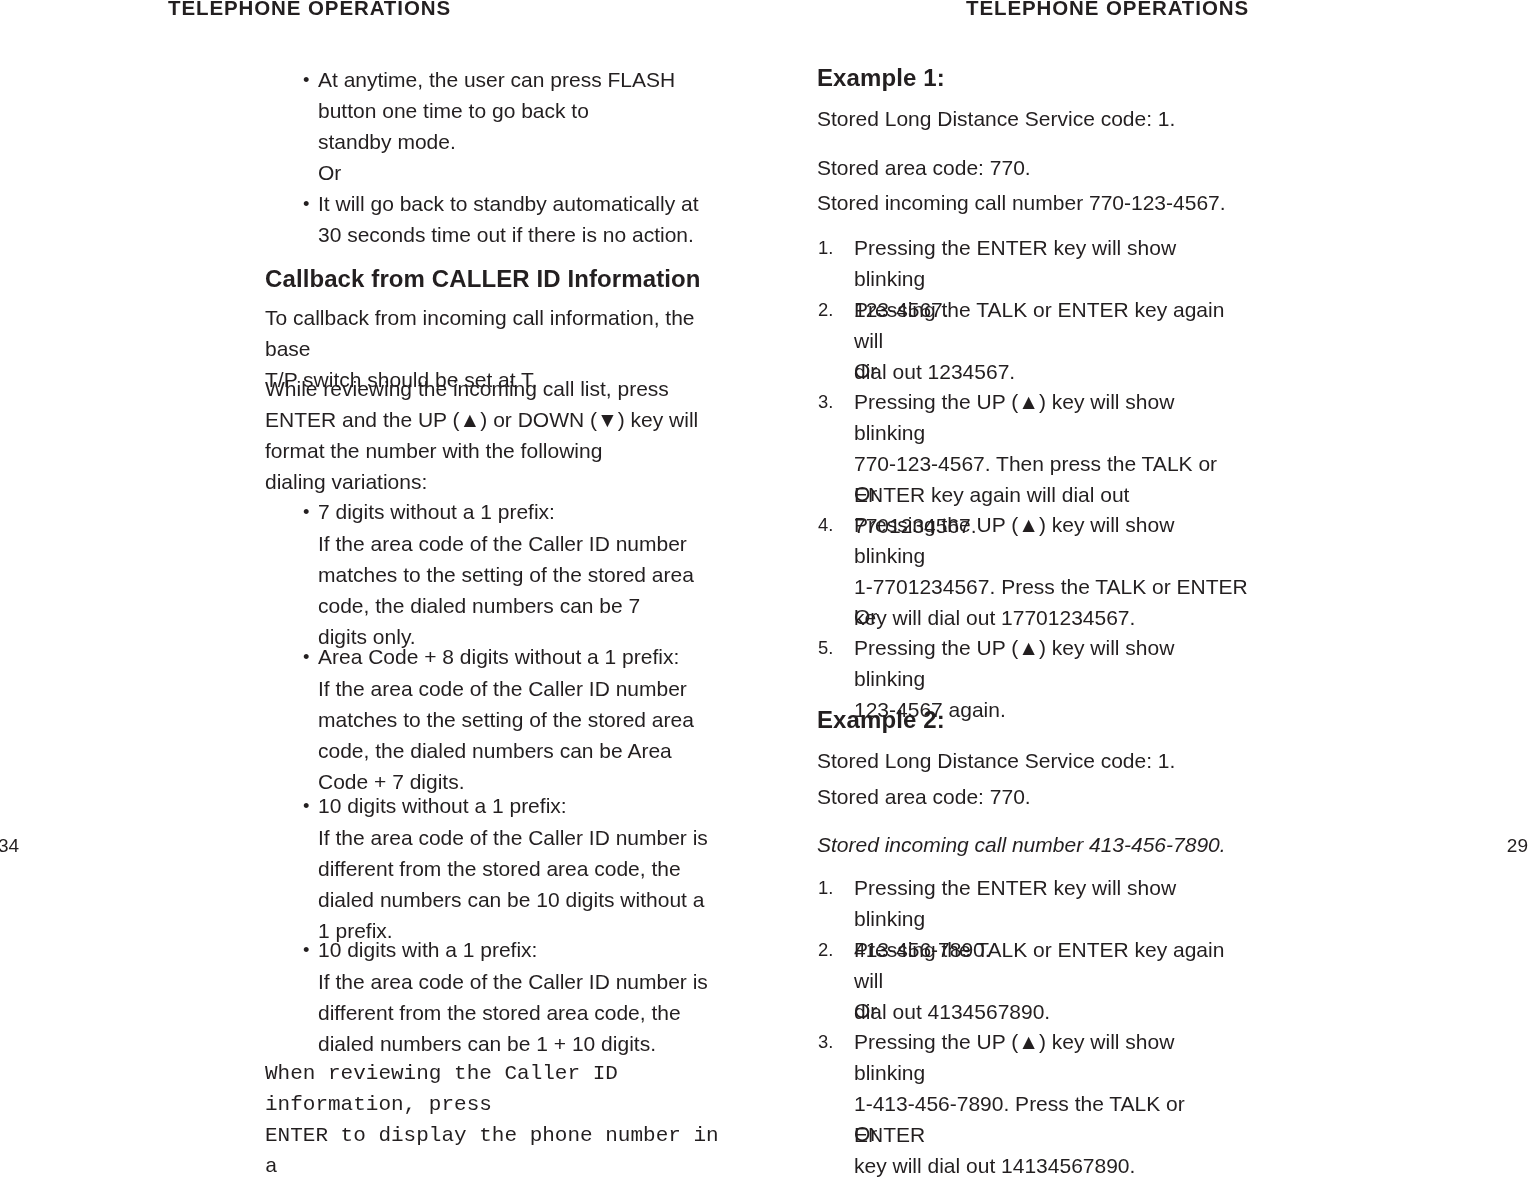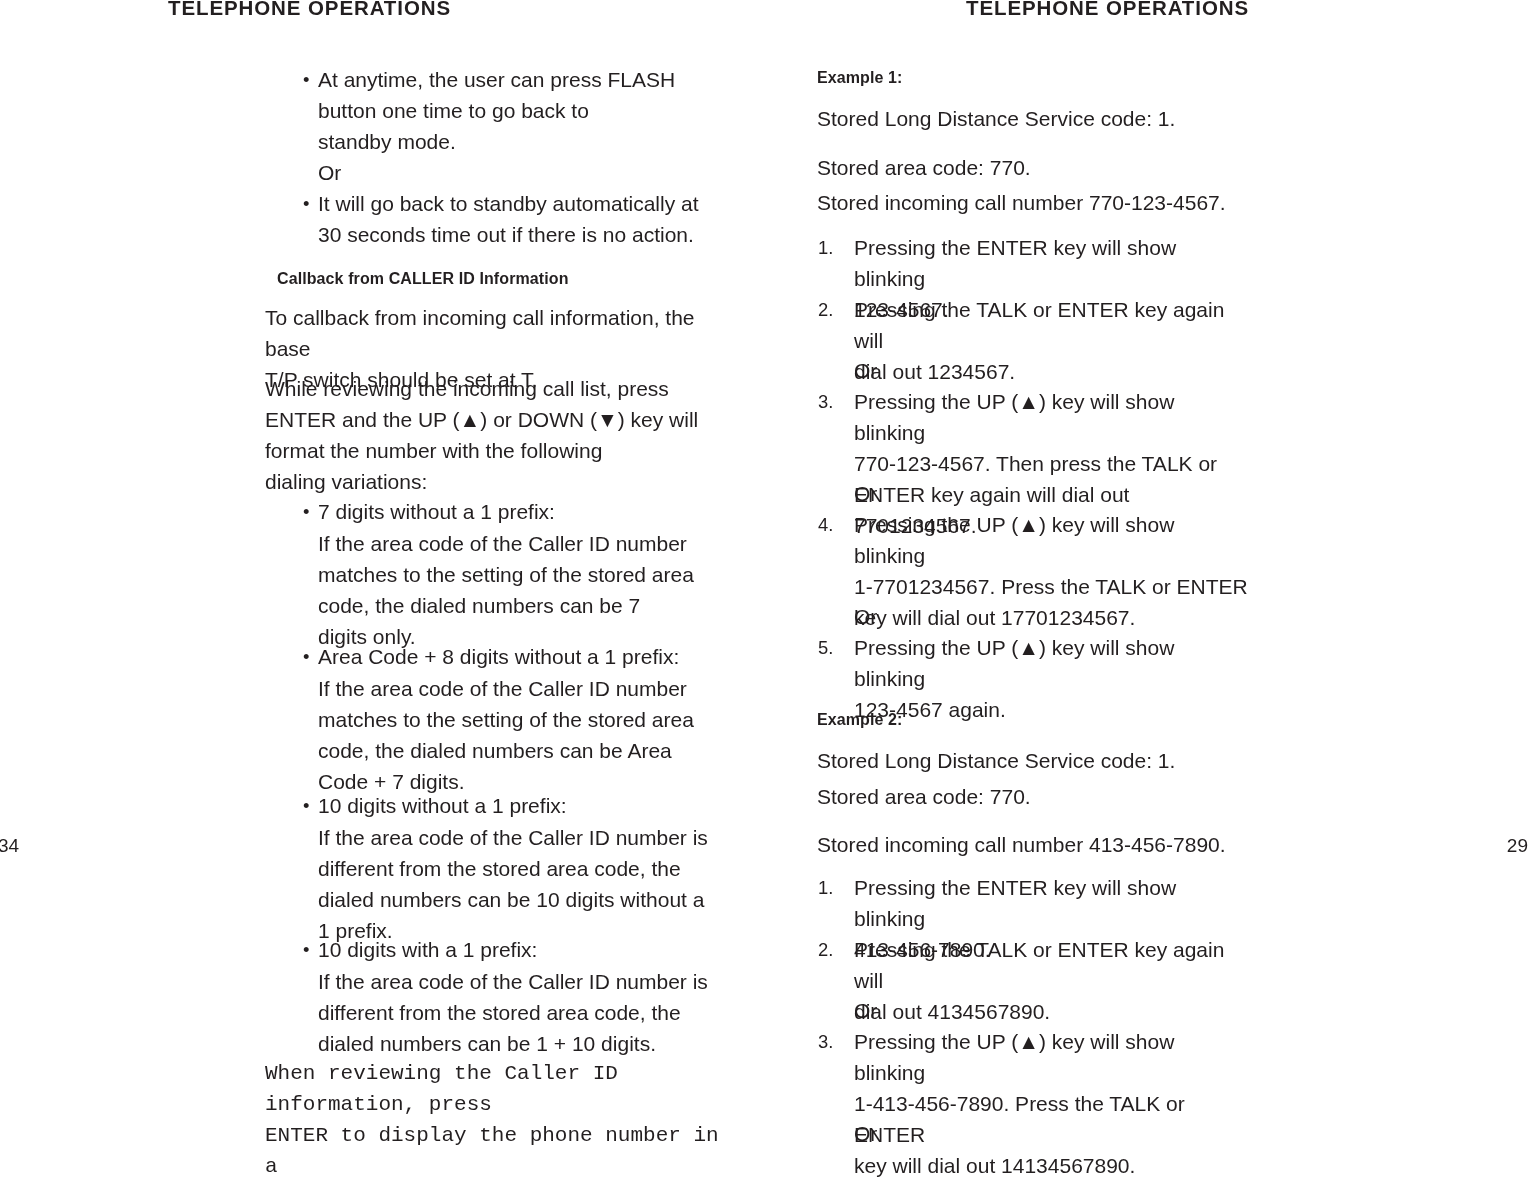--- a/index.html
+++ b/index.html
@@ -54,21 +54,21 @@
   .col-right { left: 817px; width: 455px; }
 
   
   .para, .bullet-text, .num-text, .sub-text, .orline {
     font-size: 21px;
     line-height: 31px;
     color: #231f20;
   }
 
   .h3 {
-    font-size: 16px;
+    font-size: 24px;
     font-weight: bold;
     line-height: 28px;
     letter-spacing: 0.1px;
     color: #231f20;
   }
 
   .abs { position: absolute; }
 
   
   .bullet-row {
@@ -115,21 +115,21 @@
     </div>
 
     <div class="orline abs" style="top:157px; left:53px;">Or</div>
 
     <div class="bullet-row" style="top:188px; left:38px; width:412px;">
       <span class="bullet-mark">•</span>
       <span class="bullet-text nowrap-block">It will go back to standby automatically at
 30 seconds time out if there is no action.</span>
     </div>
 
-    <div class="h3 abs" style="top:265px; left:0px; width:450px;margin-left:12px;">Callback from CALLER ID Information</div>
+    <div class="h3 abs" style="top:265px; left:0px; width:450px;">Callback from CALLER ID Information</div>
 
     <div class="para abs nowrap-block" style="top:302px; left:0px; width:455px;">To callback from incoming call information, the base
 T/P switch should be set at T.</div>
 
     <div class="para abs nowrap-block" style="top:373px; left:0px; width:455px;">While reviewing the incoming call list, press
 ENTER and the UP (▲) or DOWN (▼) key will
 format the number with the following
 dialing variations:</div>
 
     <div class="bullet-row" style="top:496px; left:38px; width:412px;">
@@ -227,21 +227,21 @@
       <span class="num-text nowrap-block">Pressing the UP (▲) key will show blinking
 123-4567 again.</span>
     </div>
 
     <div class="h3 abs" style="top:706px; left:0px;">Example 2:</div>
 
     <div class="para abs" style="top:745px; left:0px; width:455px;">Stored Long Distance Service code: 1.</div>
 
     <div class="para abs" style="top:781px; left:0px; width:455px;">Stored area code: 770.</div>
 
-    <div class="para abs" style="top:829px; left:0px; width:455px;">Stored incoming call number 413-456-7890.</div>
+    <div class="para abs" style="top:829px; left:0px; width:455px;font-style:italic;">Stored incoming call number 413-456-7890.</div>
 
     <div class="num-row" style="top:872px; left:1px; width:430px;">
       <span class="num-mark">1.</span>
       <span class="num-text nowrap-block">Pressing the ENTER key will show blinking
 413-456-7890.</span>
     </div>
 
     <div class="num-row" style="top:934px; left:1px; width:430px;">
       <span class="num-mark">2.</span>
       <span class="num-text nowrap-block">Pressing the TALK or ENTER key again will

